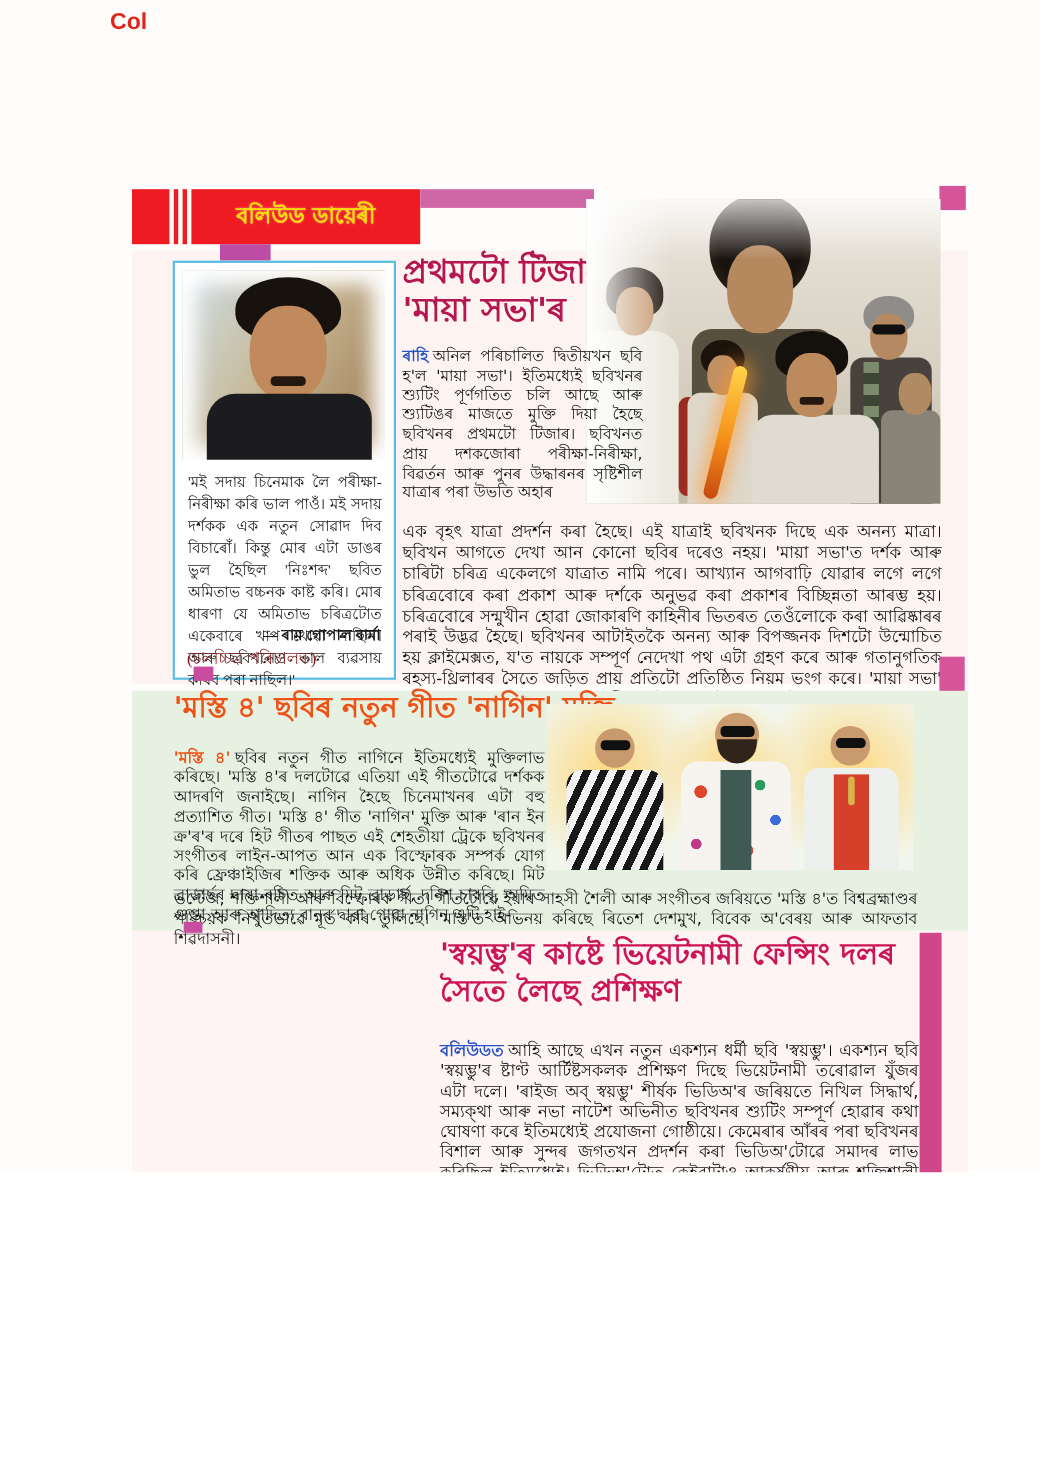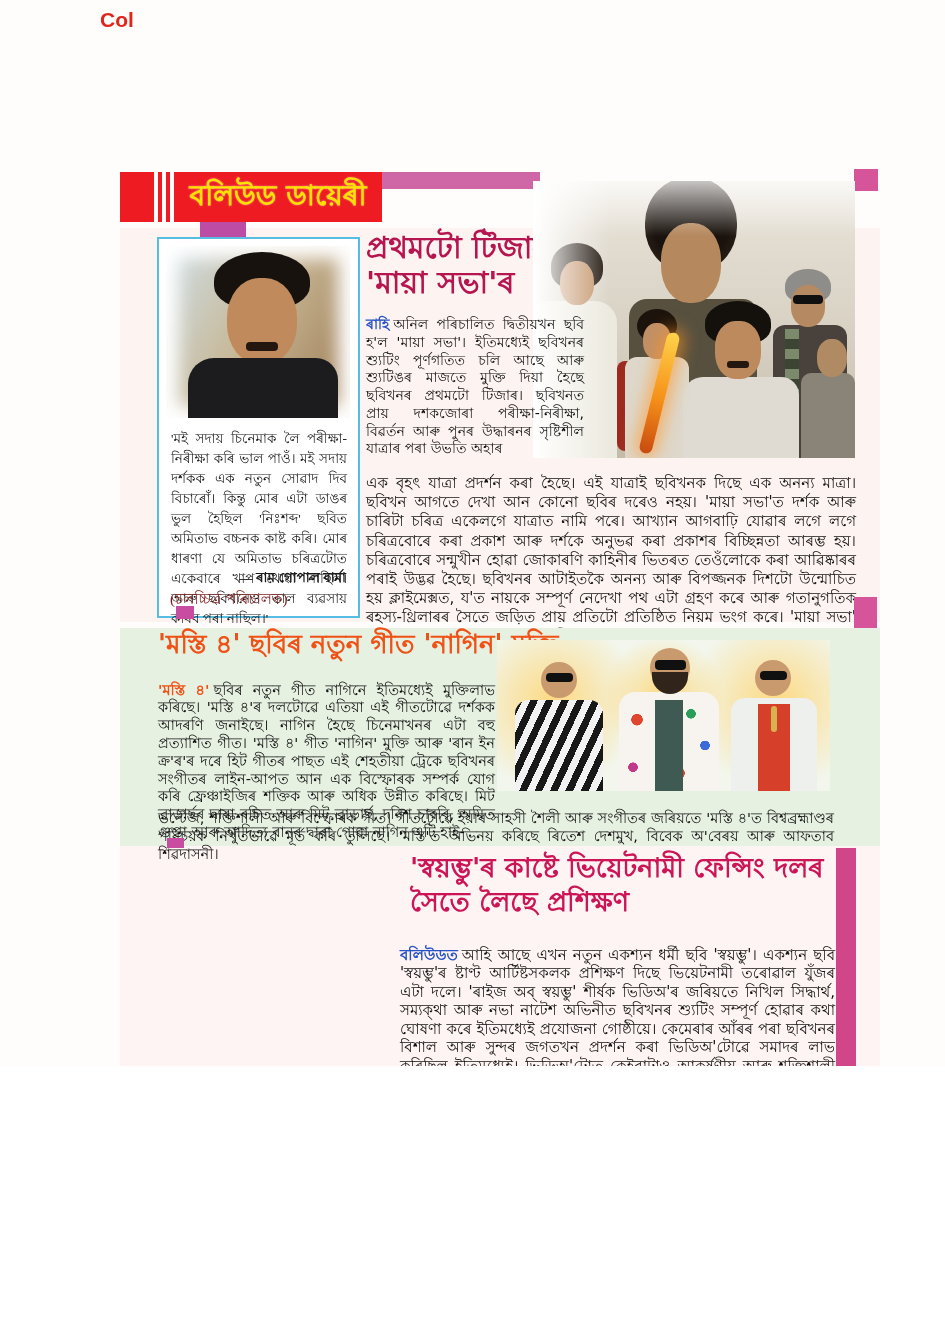--- a/index.html
+++ b/index.html
@@ -10,21 +10,21 @@
   
   .corner-label{left:100px;top:8px;font-size:21px;font-weight:bold;color:#e0251b;
                 font-family:"Liberation Sans",sans-serif;}
 
   
   .red-square{left:120px;top:172px;width:34px;height:50px;background:#ee1b22;}
   .red-stripe{top:172px;width:4px;height:50px;background:#ee1b22;}
   .rs1{left:158px;} .rs2{left:166px;}
   .masthead-box{left:174px;top:172px;width:208px;height:50px;background:#ee1b22;
                 display:flex;align-items:center;justify-content:center;}
-  .masthead-box span{color:#ffe100;font-size:28px;font-weight:bold;
+  .masthead-box span{color:#ffe100;font-size:20px;font-weight:bold;
                      text-shadow:0 0 2px rgba(255,255,255,.55);}
   .pink-topbar{left:382px;top:172px;width:158px;height:17px;background:#cf67a7;}
   .pink-right-block{left:854px;top:169px;width:24px;height:22px;background:#d6549a;}
   .magenta-tab{left:200px;top:222px;width:46px;height:15px;background:#bd4da4;}
   .magenta-dot-a{left:176px;top:606px;width:18px;height:13px;background:#c84da0;}
   .magenta-dot-b{left:167px;top:838px;width:17px;height:10px;background:#c84da0;}
   .pinkbar-art1{left:854px;top:597px;width:23px;height:46px;background:#d6549a;}
 
   
   .tint-a{left:120px;top:228px;width:760px;height:394px;background:#fdf4f2;}
@@ -157,21 +157,21 @@
              border:5px solid #2e1d0b;box-shadow:inset 0 0 0 9px rgba(24,14,5,.45);}
   .sp-dark{left:0;bottom:0;width:100%;height:46%;
            background:linear-gradient(180deg,rgba(0,0,0,0),#000 72%);}
   .sp-emblem{left:98px;top:208px;width:44px;height:44px;border-radius:50%;
              background:radial-gradient(circle,#caa05c 0%,#8a4030 55%,rgba(0,0,0,0) 72%);}
   .sp-title{left:0;top:252px;width:100%;text-align:center;color:#d8a44c;
             font-family:"Liberation Serif","DejaVu Serif",serif;font-size:21px;font-weight:bold;
             letter-spacing:3px;text-shadow:0 0 8px rgba(255,200,100,.4);}
 
   .headline3{left:400px;top:851px;width:438px;font-size:27px;line-height:1.25;font-weight:bold;
-             color:#cc1556;margin-left:10px;}
+             color:#cc1556;}
   .body3{left:400px;top:931px;width:435px;font-size:15px;line-height:1.23;}
   .byline{left:645px;top:1132px;width:190px;text-align:center;border-top:2.5px solid #111;
           padding-top:2px;font-size:13px;font-weight:bold;color:#2340b8;}
   .pink-bar-right{left:836px;top:848px;width:20px;height:330px;background:#d04688;}
   .pink-band-bottom{left:395px;top:1157px;width:461px;height:21px;background:#d04688;}
 
   
   .page-num{left:128px;top:1180px;width:38px;height:34px;background:#101010;border-radius:50%;
             color:#ffffff;display:flex;align-items:center;justify-content:center;
             font-size:16px;font-weight:bold;}

